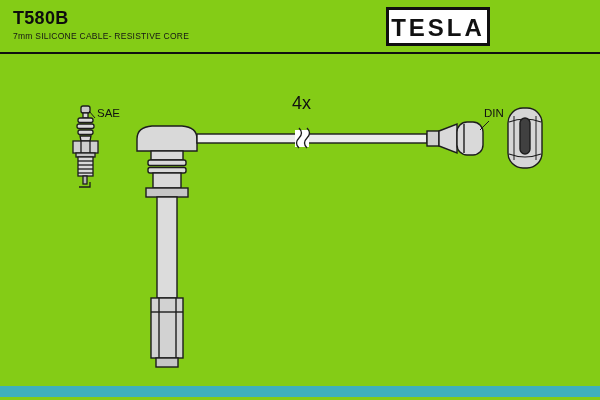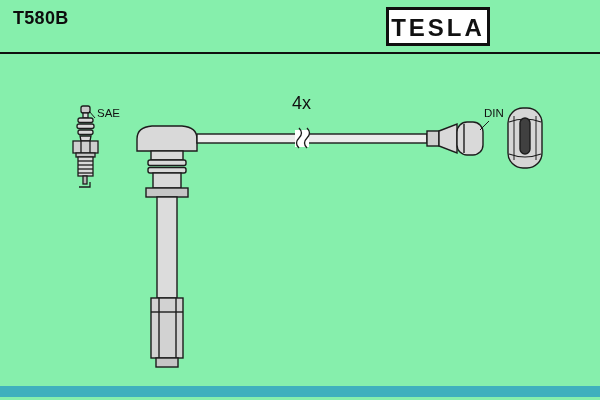--- a/index.html
+++ b/index.html
@@ -1,35 +1,36 @@
 <!DOCTYPE html>
 <html><head>
 <meta charset="utf-8">
 <style>
   html,body{margin:0;padding:0;background:#fff}
-  .page{position:relative;width:600px;height:400px;background:#86efac;overflow:hidden;
+  .page{position:relative;width:600px;height:400px;background:#84cc16;overflow:hidden;
         font-family:"Liberation Sans",sans-serif;color:#111}
   .title{position:absolute;left:13px;top:8px;font-size:18px;font-weight:bold;
          color:#0d0d0d;letter-spacing:.3px}
   .subtitle{position:absolute;left:13px;top:31px;font-size:8.5px;font-weight:500;
             color:#151515;letter-spacing:.25px}
   .logo{position:absolute;left:386px;top:7px}
   .rule{position:absolute;left:0;top:52px;width:600px;height:2px;background:#101010}
   .drawing{position:absolute;left:0;top:0}
   svg text{font-family:"Liberation Sans",sans-serif;fill:#111}
   .logo-text{font-weight:bold;font-size:24px;letter-spacing:3px}
   .qty{font-size:18px}
   .part-label{font-size:11.5px}
 </style>
 </head>
 <body>
 
 <div class="page">
 
   <div class="title">T580B</div>
+  <div class="subtitle">7mm SILICONE CABLE- RESISTIVE CORE</div>
 
   <svg class="logo" width="104" height="39" viewBox="0 0 104 39">
     <defs>
       <pattern id="logo-stripe" width="6" height="3.6" patternUnits="userSpaceOnUse">
         <rect width="6" height="2.4" fill="#101010"></rect>
       </pattern>
     </defs>
     <rect x="1.5" y="1.5" width="101" height="36" fill="#ffffff" stroke="#101010" stroke-width="3"></rect>
     <text class="logo-text" x="52" y="28.5" text-anchor="middle" fill="url(#logo-stripe)">TESLA</text>
   </svg>

